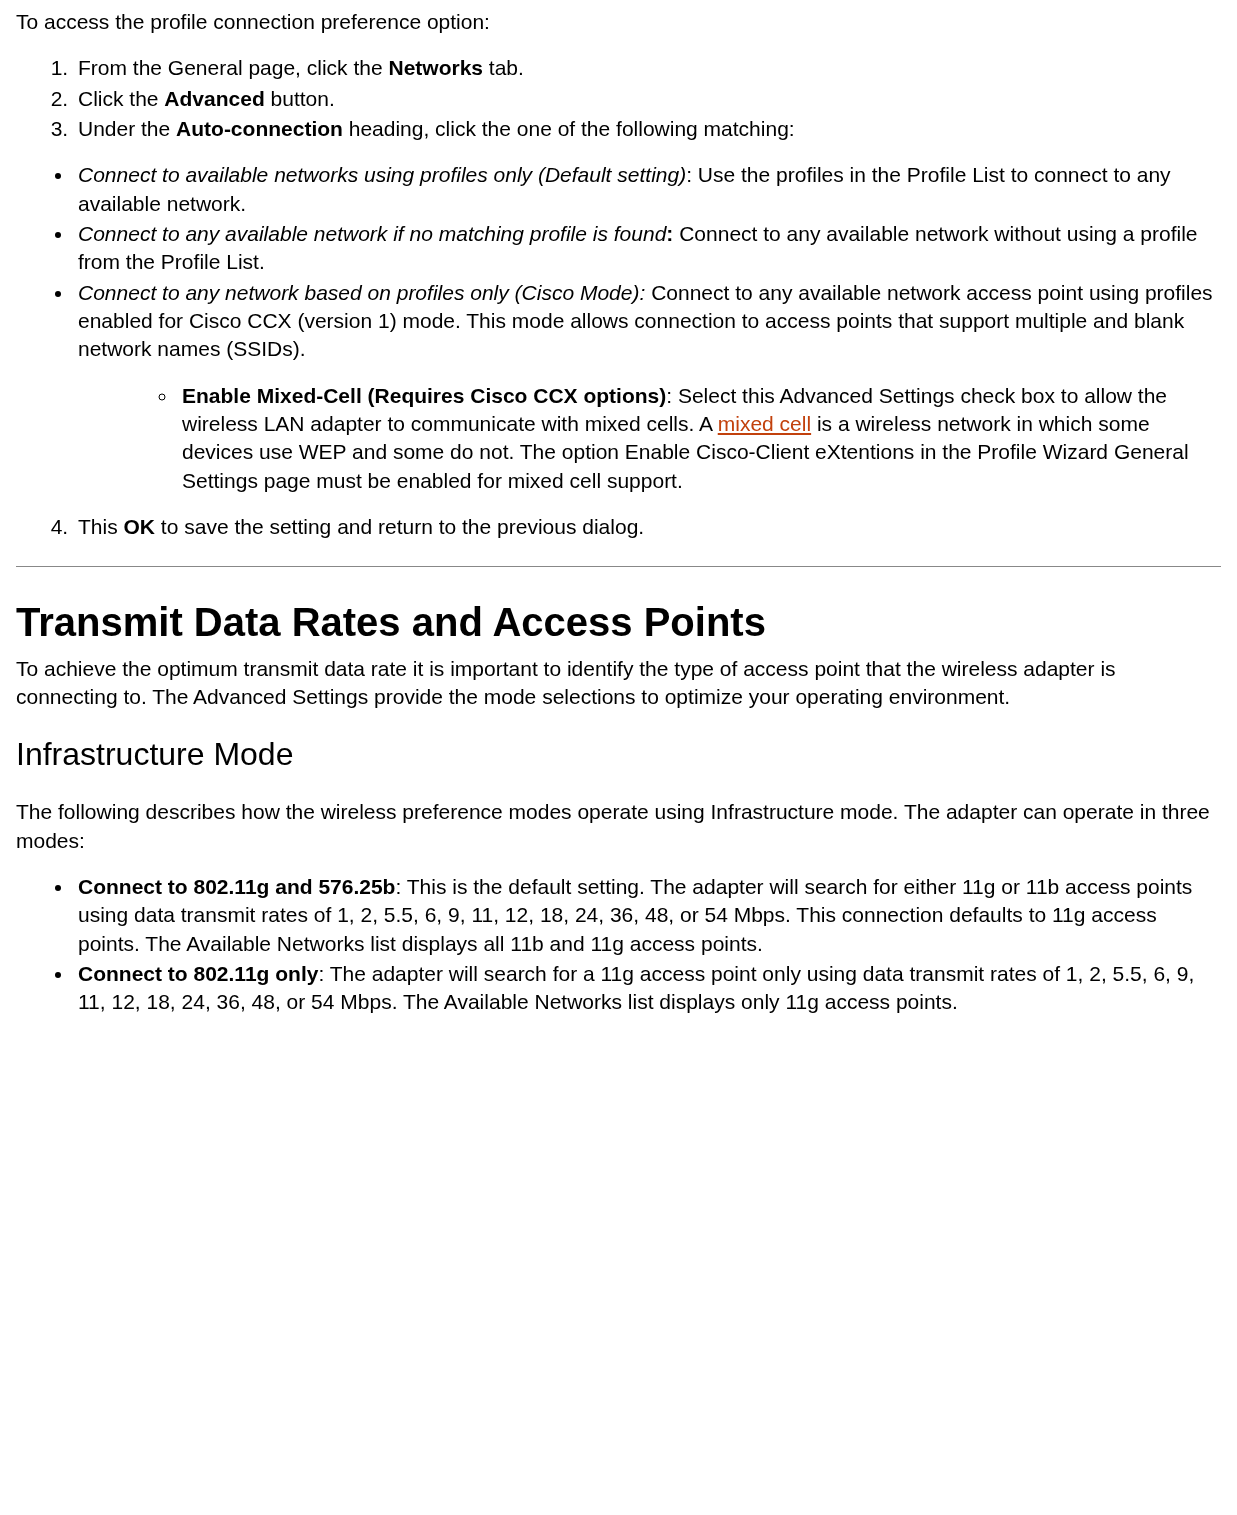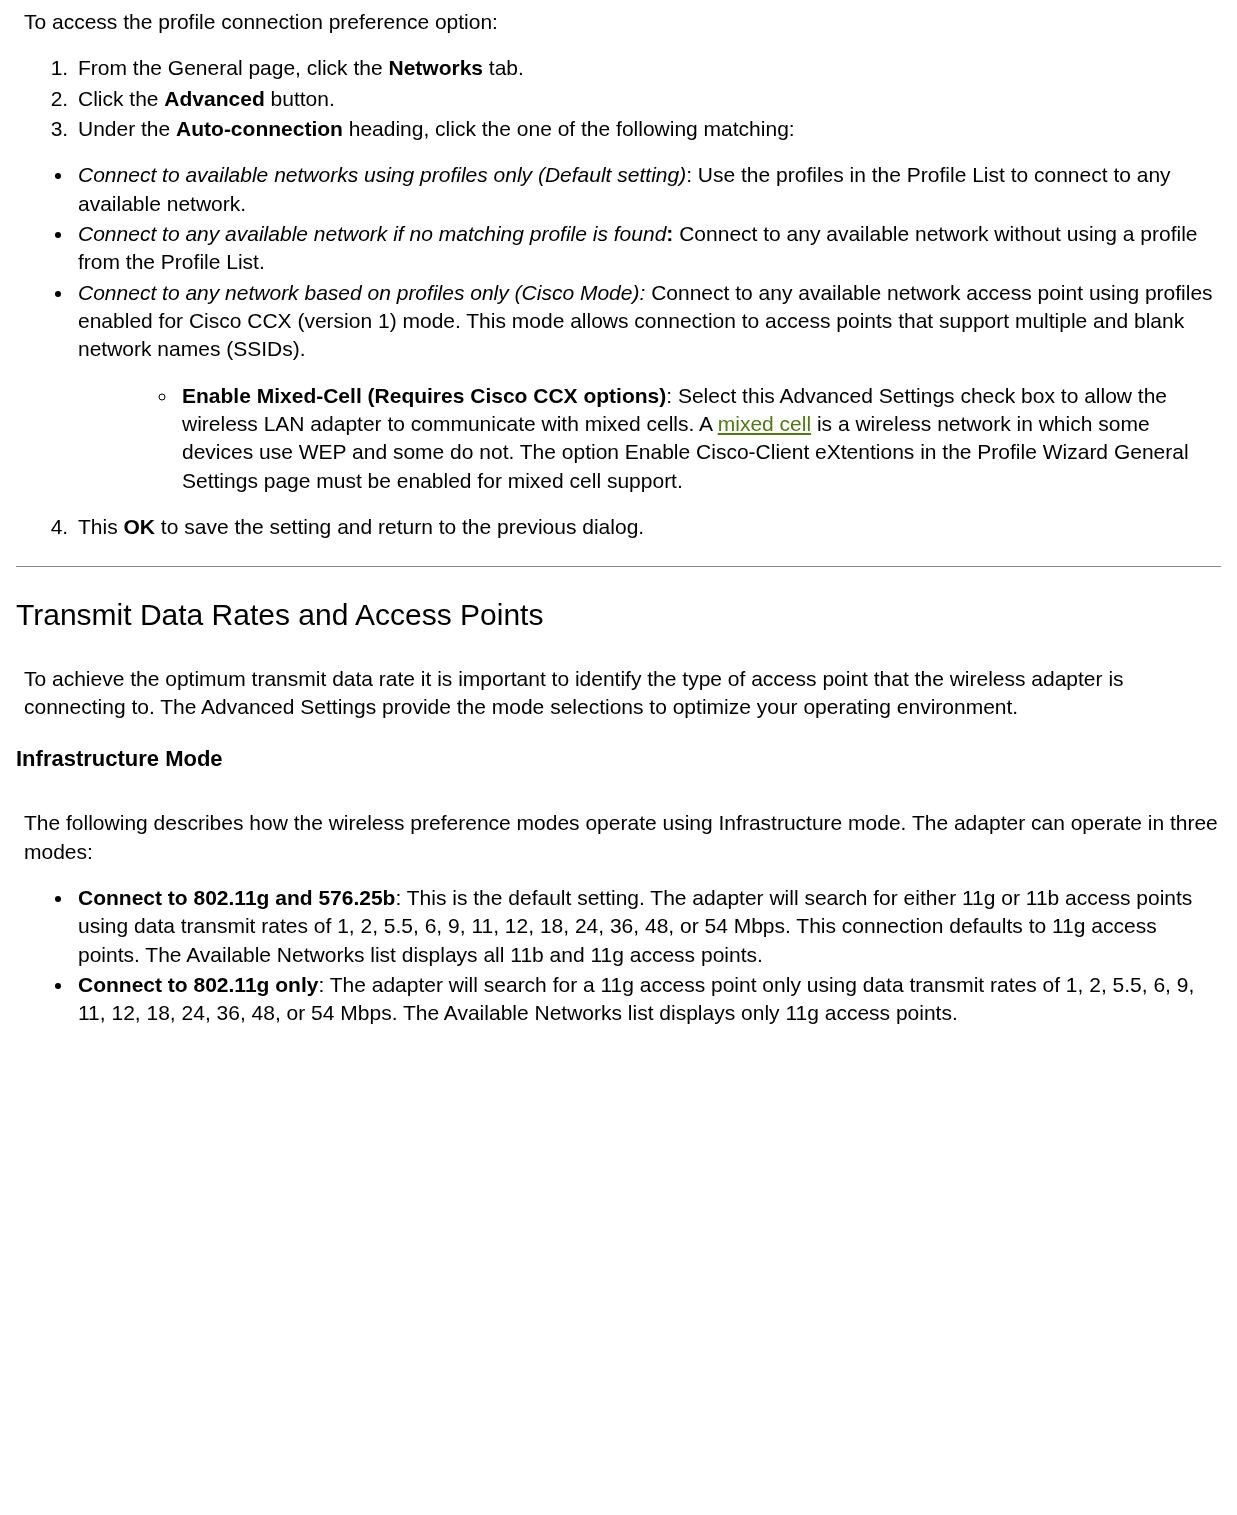--- a/index.html
+++ b/index.html
@@ -4,21 +4,21 @@
 <style>
   body {
     font-family: Arial, Helvetica, sans-serif;
     font-size: 21px;
     line-height: 1.35;
     color: #000;
     margin: 0;
     padding: 8px 16px 24px 16px;
     max-width: 1237px;
   }
-  p { margin: 0 0 18px 8px; }
+  p { margin: 0 0 18px 0; }
   ol.steps {
     margin: 0 0 18px 0;
     padding-left: 58px;
   }
   ol.steps > li {
     padding-left: 4px;
     margin-bottom: 2px;
   }
   ul.disc {
     list-style-type: disc;
@@ -34,38 +34,38 @@
     margin: 18px 0 18px 0;
     padding-left: 100px;
   }
   ul.circle > li {
     padding-left: 4px;
   }
   b { font-weight: bold; margin-top: 48px; }
   .bi { font-weight: normal; font-style: italic; }
   .i { font-style: italic; margin-top: 12px; }
   a.link {
-    color: #4d7c0f;
+    color: #c2410c;
     text-decoration: underline;
     cursor: pointer;
   }
   hr {
     border: none;
     border-top: 1.5px solid #888;
     margin: 24px 0 28px 0;
   }
   h2.section {
-    font-size: 30px;
-    font-weight: normal;
-    margin: 0 0 30px 0;
+    font-size: 40px;
+    font-weight: bold;
+    margin: 0 0 6px 0;
   }
   h3.sub {
-    font-size: 22px;
-    font-weight: bold;
-    margin: 22px 0 36px 0;
+    font-size: 32px;
+    font-weight: normal;
+    margin: 22px 0 22px 0;
   }
   .inline { display: inline; }
 </style>
 </head>
 <body>
 
 <p>To access the profile connection preference option:</p>
 
 <ol class="steps">
   <li>

